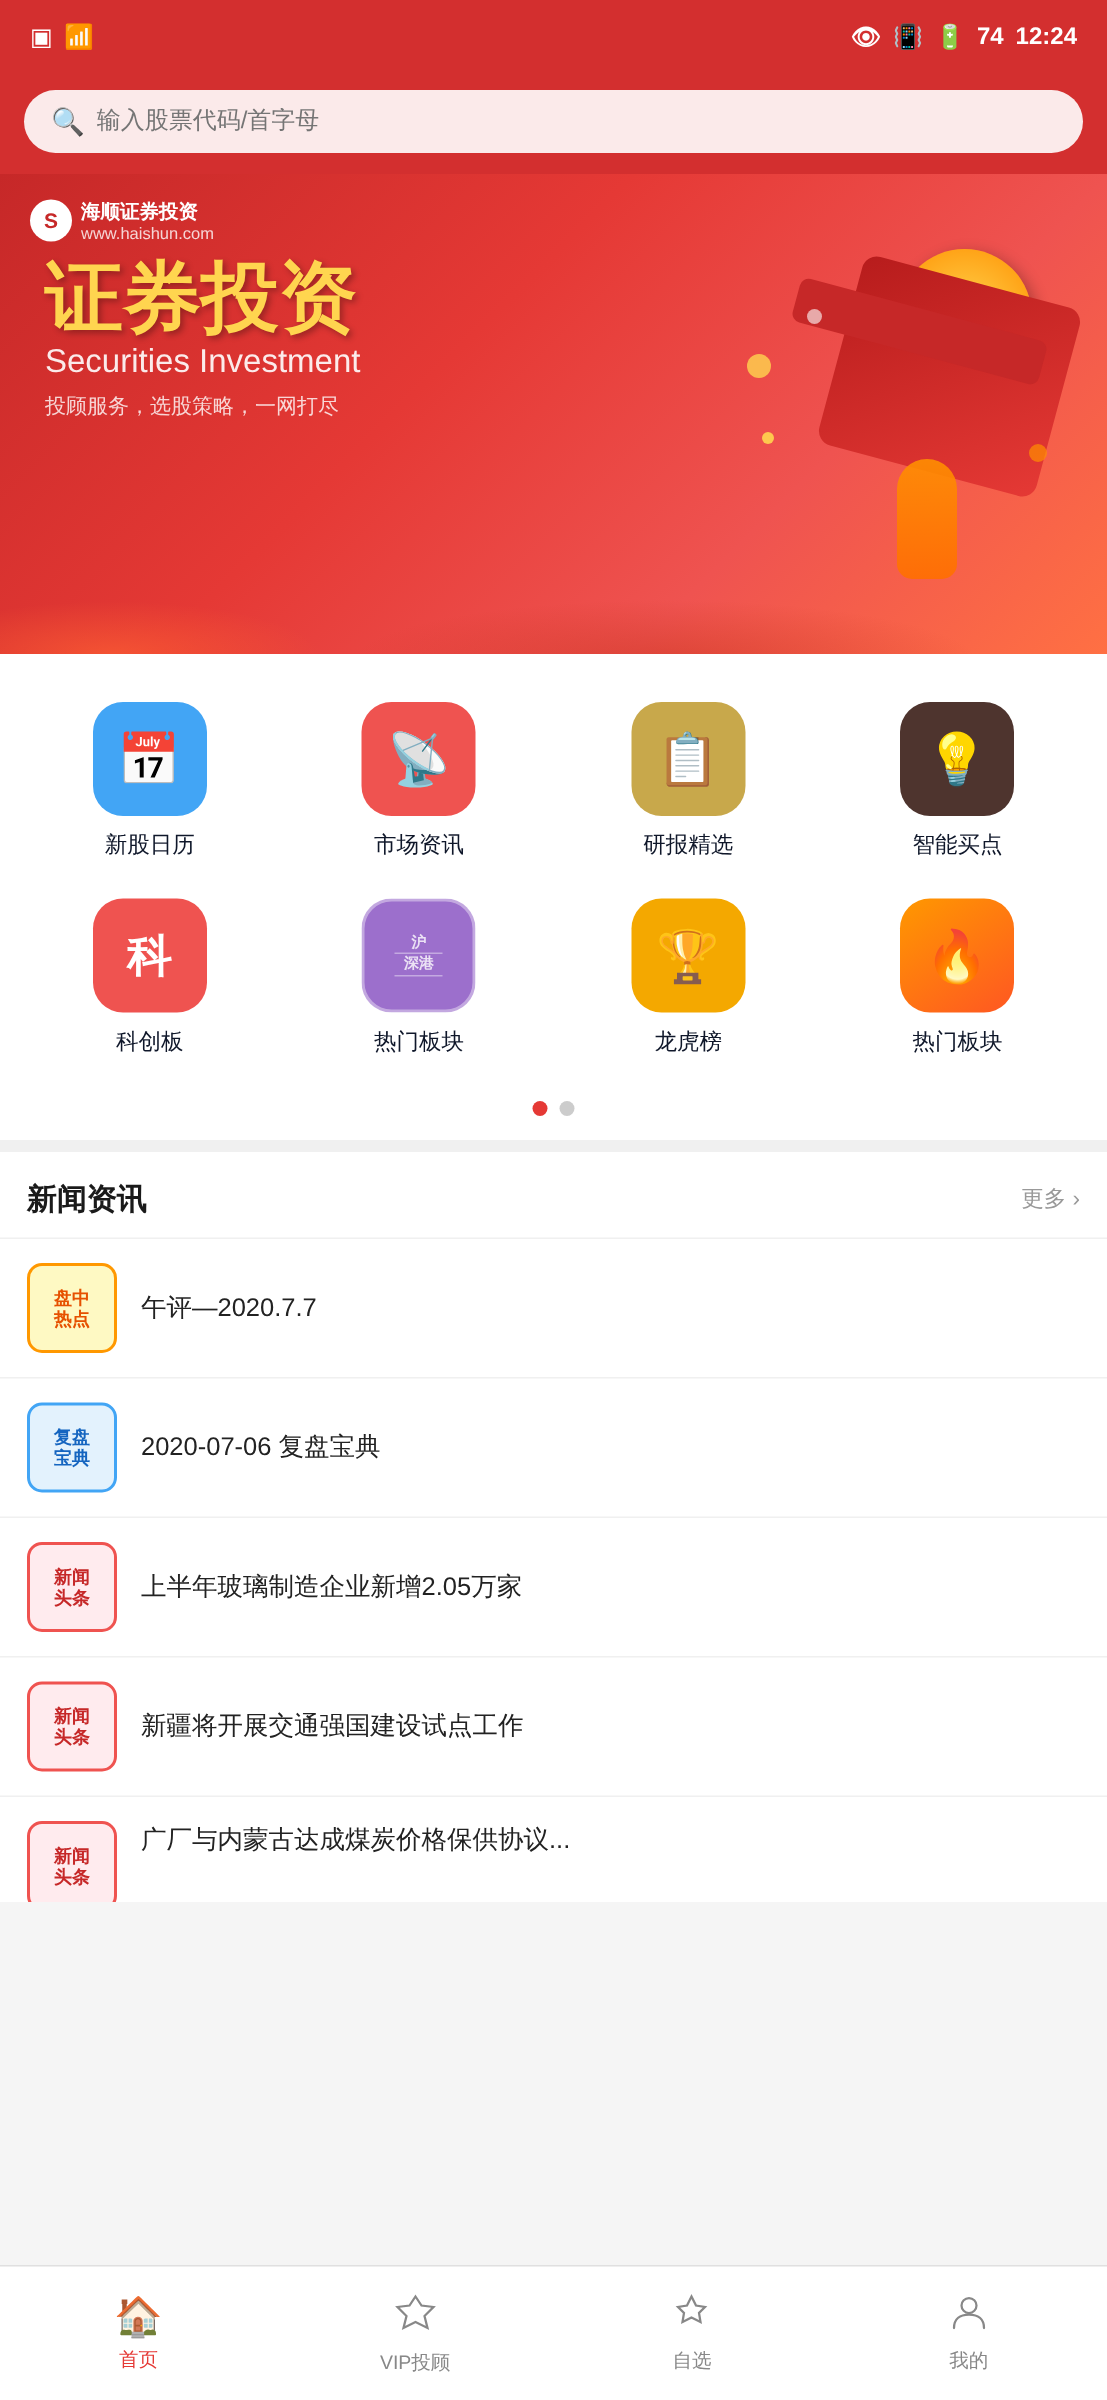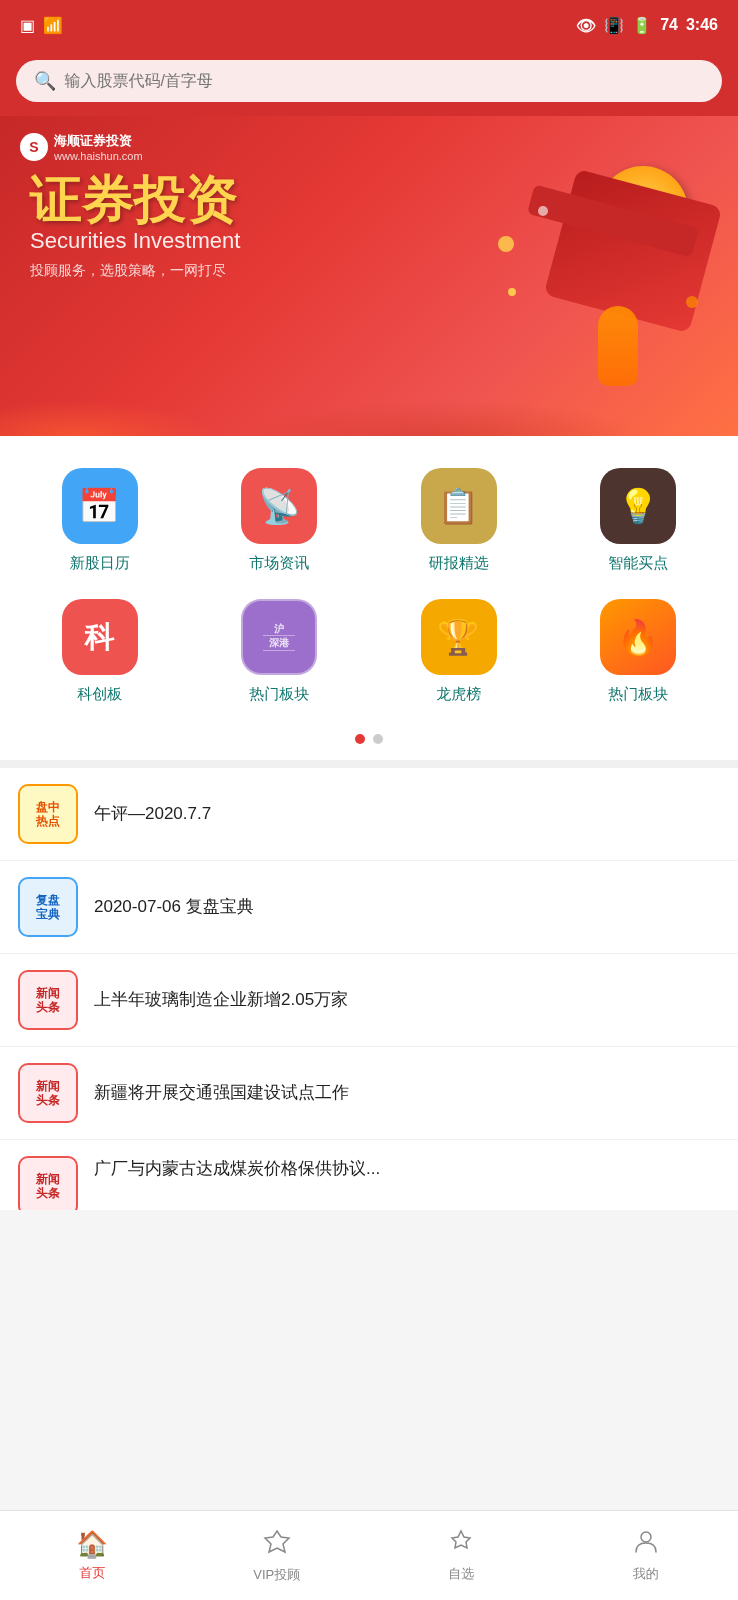--- a/index.html
+++ b/index.html
@@ -164,21 +164,21 @@
       width: 76px;
       height: 76px;
       border-radius: 20px;
       display: flex;
       align-items: center;
       justify-content: center;
       font-size: 34px;
     }
     .icon-label {
       font-size: 15px;
-      color: #0f766e;
+      color: #0f172a;
       text-align: left;
     }
     .ic-blue { background: #42a5f5; }
     .ic-pink { background: #ef5350; }
     .ic-gold { background: #c8a84b; }
     .ic-dark { background: #4e342e; }
     .ic-red-text { background: #ef5350; color: white; font-size: 28px; font-weight: 900; }
     .ic-purple { background: #9c6fcc; }
     .ic-orange-gold { background: #f4a800; }
     .ic-orange-fire { background: linear-gradient(145deg, #ff9800, #ff5722); }
@@ -321,21 +321,21 @@
 <div class="status-bar">
   <div class="status-left">
     <span>▣</span>
     <span>📶</span>
   </div>
   <div class="status-right">
     <span>👁</span>
     <span>📳</span>
     <span>🔋</span>
     <span>74</span>
-    <span>3:46</span>
+    <span>12:24</span>
   </div>
 </div>
 
 <div class="search-bar-container">
   <div class="search-bar">
     <span style="color:#999; font-size:18px;">🔍</span>
     <input type="text" placeholder="输入股票代码/首字母" style="">
   </div>
 </div>
 
@@ -412,20 +412,24 @@
 </div>
 
 <div class="pagination-dots">
   <div class="dot dot-active"></div>
   <div class="dot dot-inactive"></div>
 </div>
 
 <div class="divider"></div>
 
 <div class="news-section">
+  <div class="news-header">
+    <span class="news-title">新闻资讯</span>
+    <span class="news-more">更多 ›</span>
+  </div>
 
   <div class="news-item">
     <div class="news-badge badge-orange">
       <span>盘中<br>热点</span>
     </div>
     <span class="news-text">午评—2020.7.7</span>
   </div>
 
   <div class="news-item">
     <div class="news-badge badge-blue">

